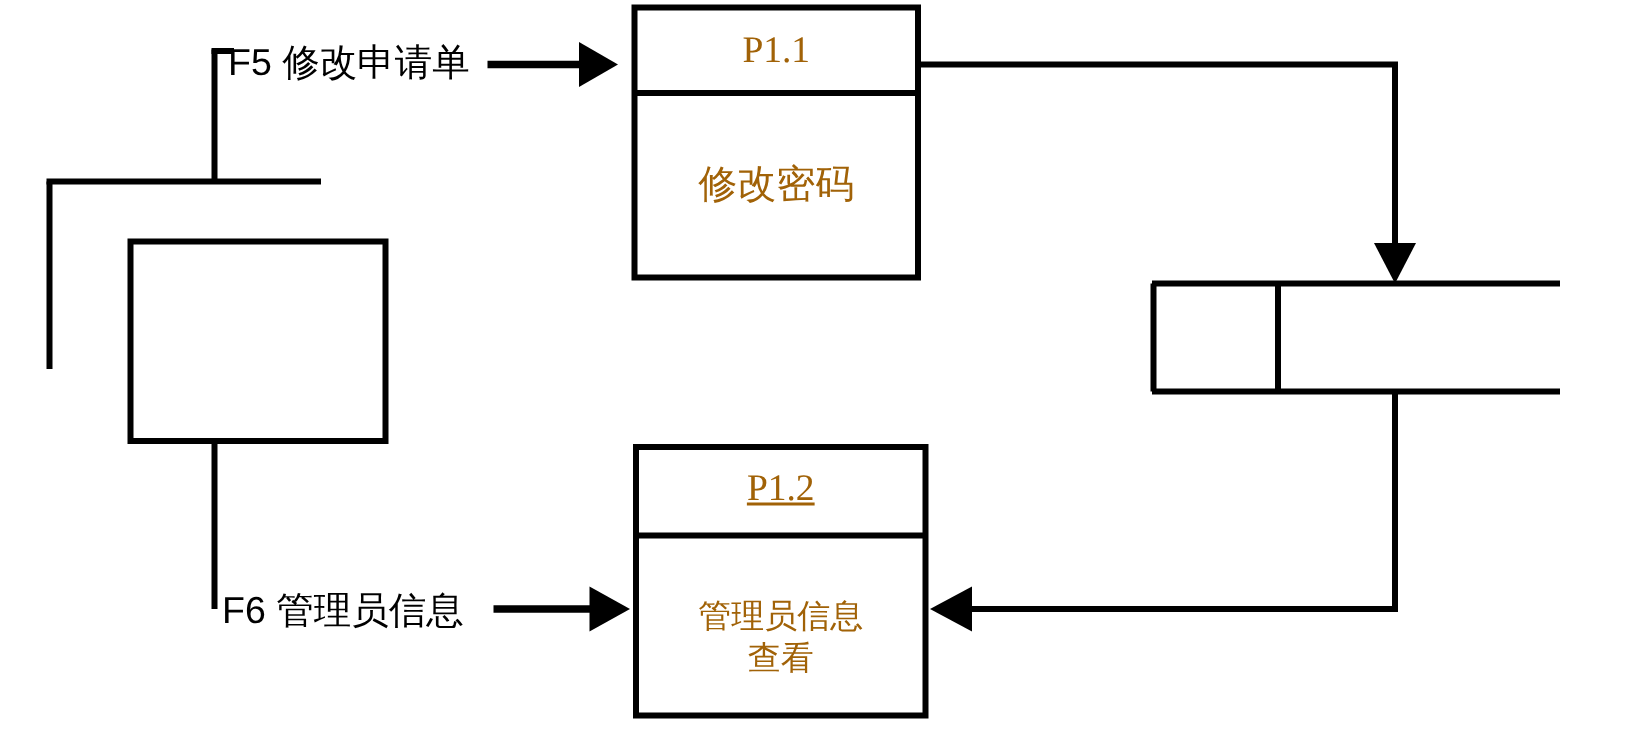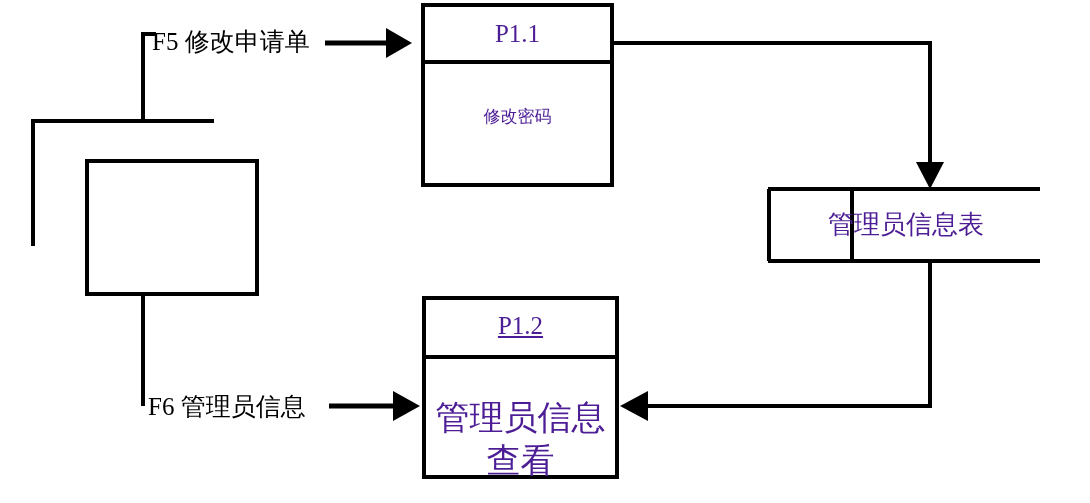--- a/index.html
+++ b/index.html
@@ -24,29 +24,29 @@
     left: 0;
     top: 0;
     width: 1090px;
     height: 503px;
   }
   .node-label {
     position: absolute;
     text-align: center;
     white-space: pre-line;
     line-height: 1.25;
-    color: #4c1d95;
+    color: #a16207;
   }
   .flow-label {
     position: absolute;
     white-space: nowrap;
     color: #000000;
   }
   .txt-cn {
-    font-family: Liberation Serif, serif;
+    font-family: Liberation Sans, sans-serif;
   }
   .txt-id {
     font-family: "Liberation Serif", "DejaVu Serif", serif;
   }
 </style>
 </head>
 <body>
 
 <div id="diagram-canvas">
 
@@ -82,28 +82,27 @@
     <path d="M 423,62 L 612,62" fill="none" stroke="#000" stroke-width="4"></path>
 
     <rect x="424" y="298" width="193" height="179" fill="none" stroke="#000" stroke-width="4"></rect>
     <path d="M 424,357 L 617,357" fill="none" stroke="#000" stroke-width="4"></path>
 
     <rect x="87" y="161" width="170" height="133" fill="none" stroke="#000" stroke-width="4"></rect>
   </svg>
 
   <div class="node-label txt-id" style="left:423px; top:18px; width:189px; font-size:25px;">P1.1</div>
 
-  <div class="node-label txt-cn" style="left:423px; top:106px; width:189px; font-size:17px;">修改密码</div>
+  <div class="node-label txt-cn" style="left:423px; top:106px; width:189px; font-size:26px;">修改密码</div>
 
   <div class="node-label txt-id" style="left:424px; top:310px; width:193px; font-size:25px;text-decoration:underline;">P1.2</div>
 
-  <div class="node-label txt-cn" style="left:424px; top:397px; width:193px; font-size:34px;">管理员信息
+  <div class="node-label txt-cn" style="left:424px; top:397px; width:193px; font-size:22px;">管理员信息
 查看</div>
 
 
 
-  <div class="node-label txt-cn" style="left:828px; top:209px; width:190px; text-align:left; font-size:26px;">管理员信息表</div>
 
   <div class="flow-label txt-cn" style="left:152px; top:25px; font-size:25px;">F5 修改申请单</div>
 
   <div class="flow-label txt-cn" style="left:148px; top:390px; font-size:25px;">F6 管理员信息</div>
 
 </div>
 
 </body></html>

